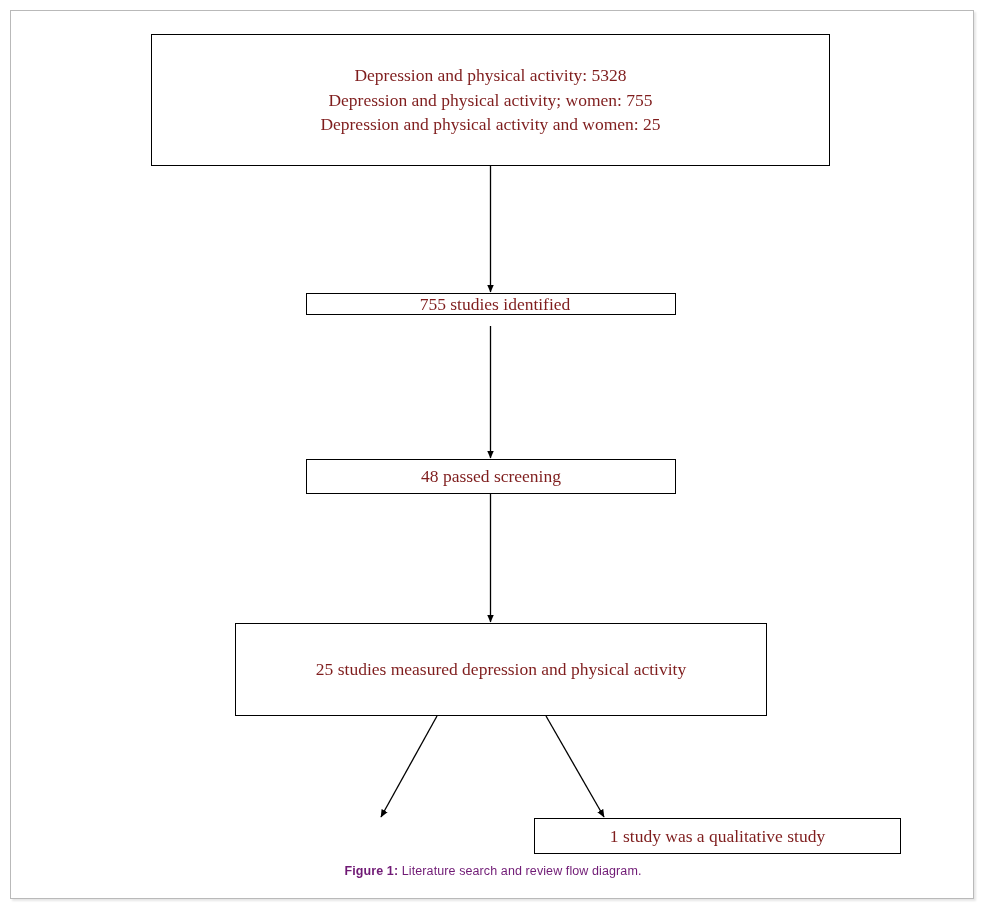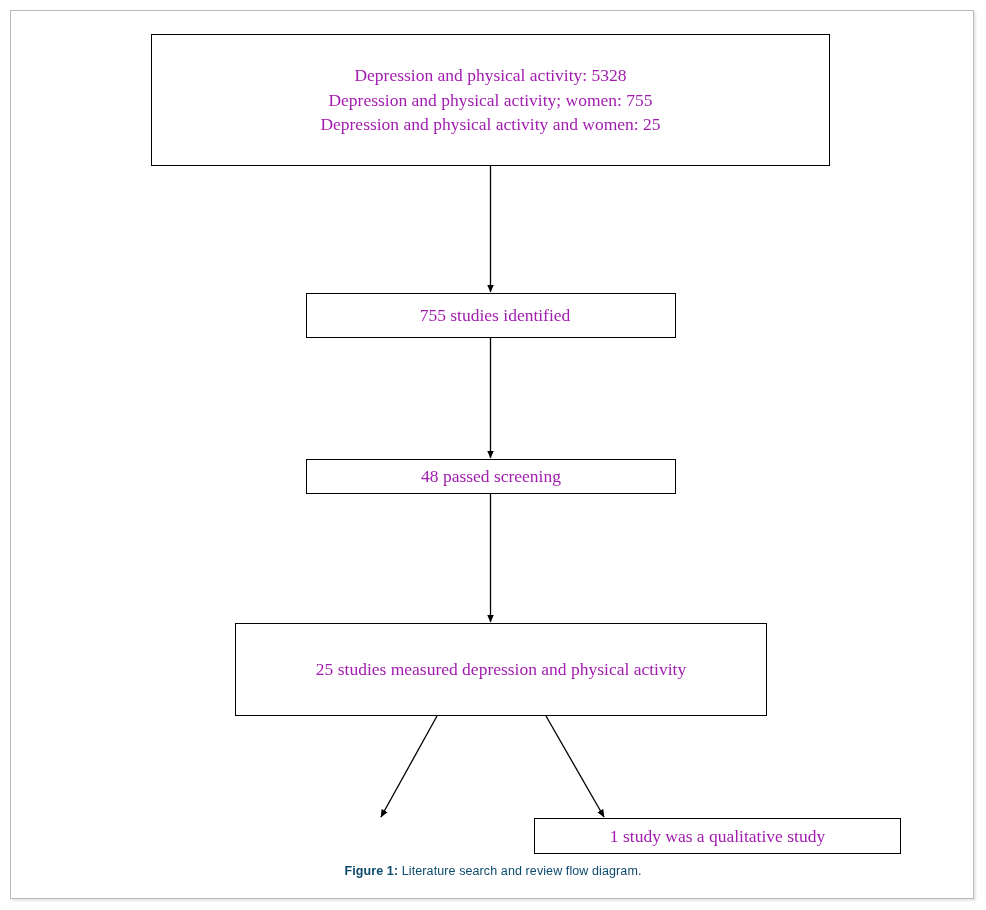--- a/index.html
+++ b/index.html
@@ -36,34 +36,34 @@
   }
   .node {
     position: absolute;
     border: 1px solid #000000;
     background: #ffffff;
     box-sizing: border-box;
     display: flex;
     align-items: center;
     justify-content: center;
     text-align: center;
-    color: #a21caf;
+    color: #7f1d1d;
     font-family: "Liberation Serif", "DejaVu Serif", serif;
     font-size: 17.5px;
     line-height: 1.42;
   }
   .node .node-text {
     display: block;
     white-space: pre-line;
     padding: 0 8px;
   }
 
   
   #node-search-results  { left: 151px; top: 34px;  width: 679px; height: 132px; }
-  #node-identified      { left: 306px; top: 293px; width: 370px; height: 45px; padding-left: 8px;  }
+  #node-identified      { left: 306px; top: 293px; width: 370px; height: 22px; padding-left: 8px;  }
   #node-screened        { left: 306px; top: 459px; width: 370px; height: 35px;  }
   #node-measured        { left: 235px; top: 623px; width: 532px; height: 93px;  }
   #node-quantitative    { left: 70px;  top: 818px; width: 368px; height: 36px;  }
   #node-qualitative     { left: 534px; top: 818px; width: 367px; height: 36px;  }
 
   #arrows {
     position: absolute;
     left: 0;
     top: 0;
     width: 986px;
@@ -72,21 +72,21 @@
   }
 
   #figure-caption {
     position: absolute;
     left: 0;
     top: 864px;
     width: 986px;
     text-align: center;
     font-family: "Liberation Sans", "DejaVu Sans", sans-serif;
     font-size: 12.5px;
-    color: #0c4a6e;
+    color: #701a75;
     letter-spacing: 0.1px;
   }
   #figure-caption .caption-label {
     font-weight: bold;
   }
 </style>
 </head>
 <body>
 
 <div id="page">

